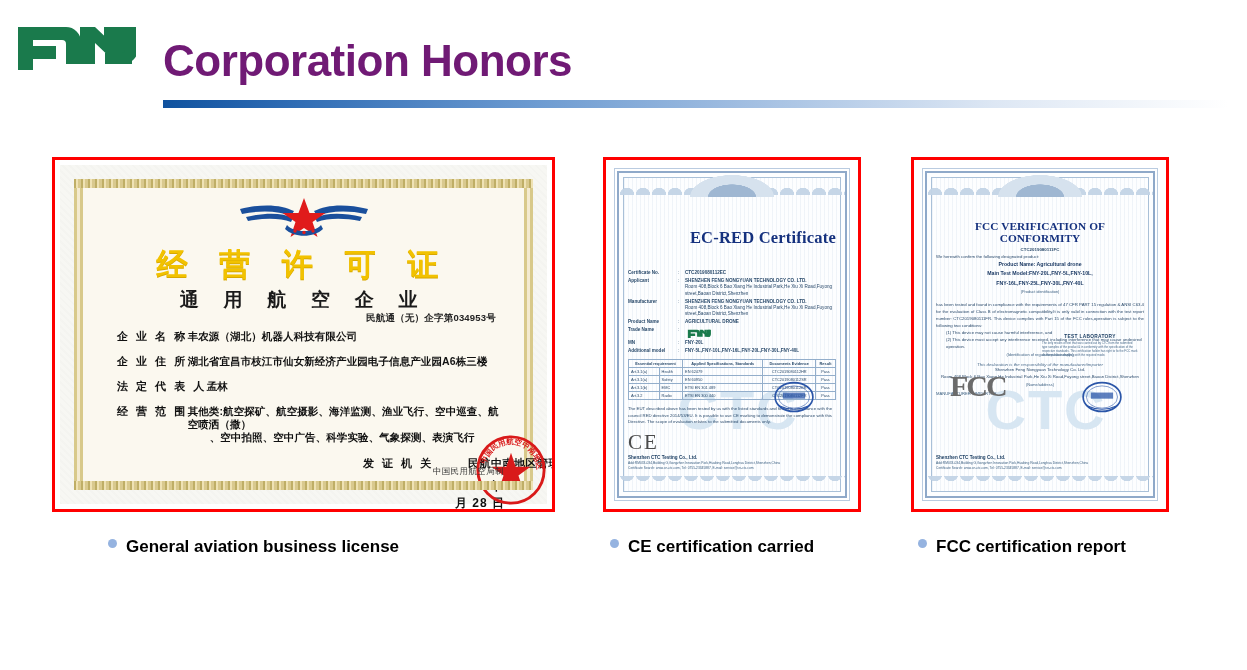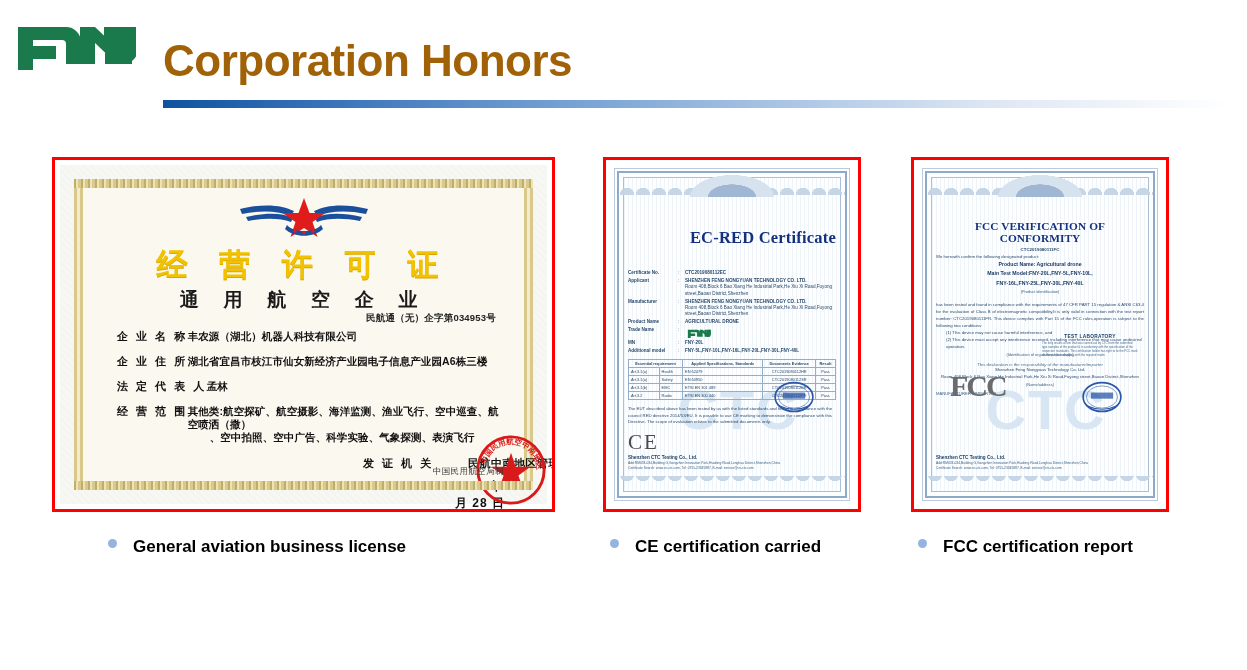--- a/index.html
+++ b/index.html
@@ -12,21 +12,21 @@
   .slide { position: relative; width: 1247px; height: 670px; background: #fff; }
 
   
   .logo {
     position: absolute; left: 16px; top: 18px;
     width: 120px; height: 52px;
   }
   .page-title {
     position: absolute; left: 163px; top: 33px;
     font-size: 44px; font-weight: bold; letter-spacing: -0.5px;
-    color: #a16207; line-height: 56px; white-space: nowrap;
+    color: #701a75; line-height: 56px; white-space: nowrap;
   }
   .title-rule {
     position: absolute; left: 163px; top: 100px;
     width: 1065px; height: 8px;
     background: linear-gradient(to right, #10529f 0%, #2f6cb4 12%, #6d9bd1 35%, #aac4e4 58%, #dde7f4 78%, #ffffff 100%);
   }
 
   
   .cert {
     position: absolute;
@@ -206,21 +206,21 @@
     color:#6b6b6b; letter-spacing:-2px; line-height:30px;
   }
   .testlab {
     position:absolute; right:6px; bottom:118px; width:96px; text-align:center;
   }
   .testlab .h { font-size:4.8px; font-weight:bold; color:#1d3f63; letter-spacing:0.3px; }
   .testlab .t { font-size:2.9px; color:#4a6b8b; line-height:4px; margin-top:2px; text-align:left; }
 
   
   .caption {
-    position:absolute; display:flex; align-items:center; gap:16px;
+    position:absolute; display:flex; align-items:center; gap:9px;
     font-size:17px; font-weight:bold; color:#000;
   }
   .bullet {
     width:9px; height:9px; border-radius:50%; background:#95b3e0; flex:0 0 9px;
     position:relative; top:-4px;
   }
   #cap1 { left:108px; top:537px; }
   #cap2 { left:610px; top:537px; }
   #cap3 { left:918px; top:537px; }
 </style>

